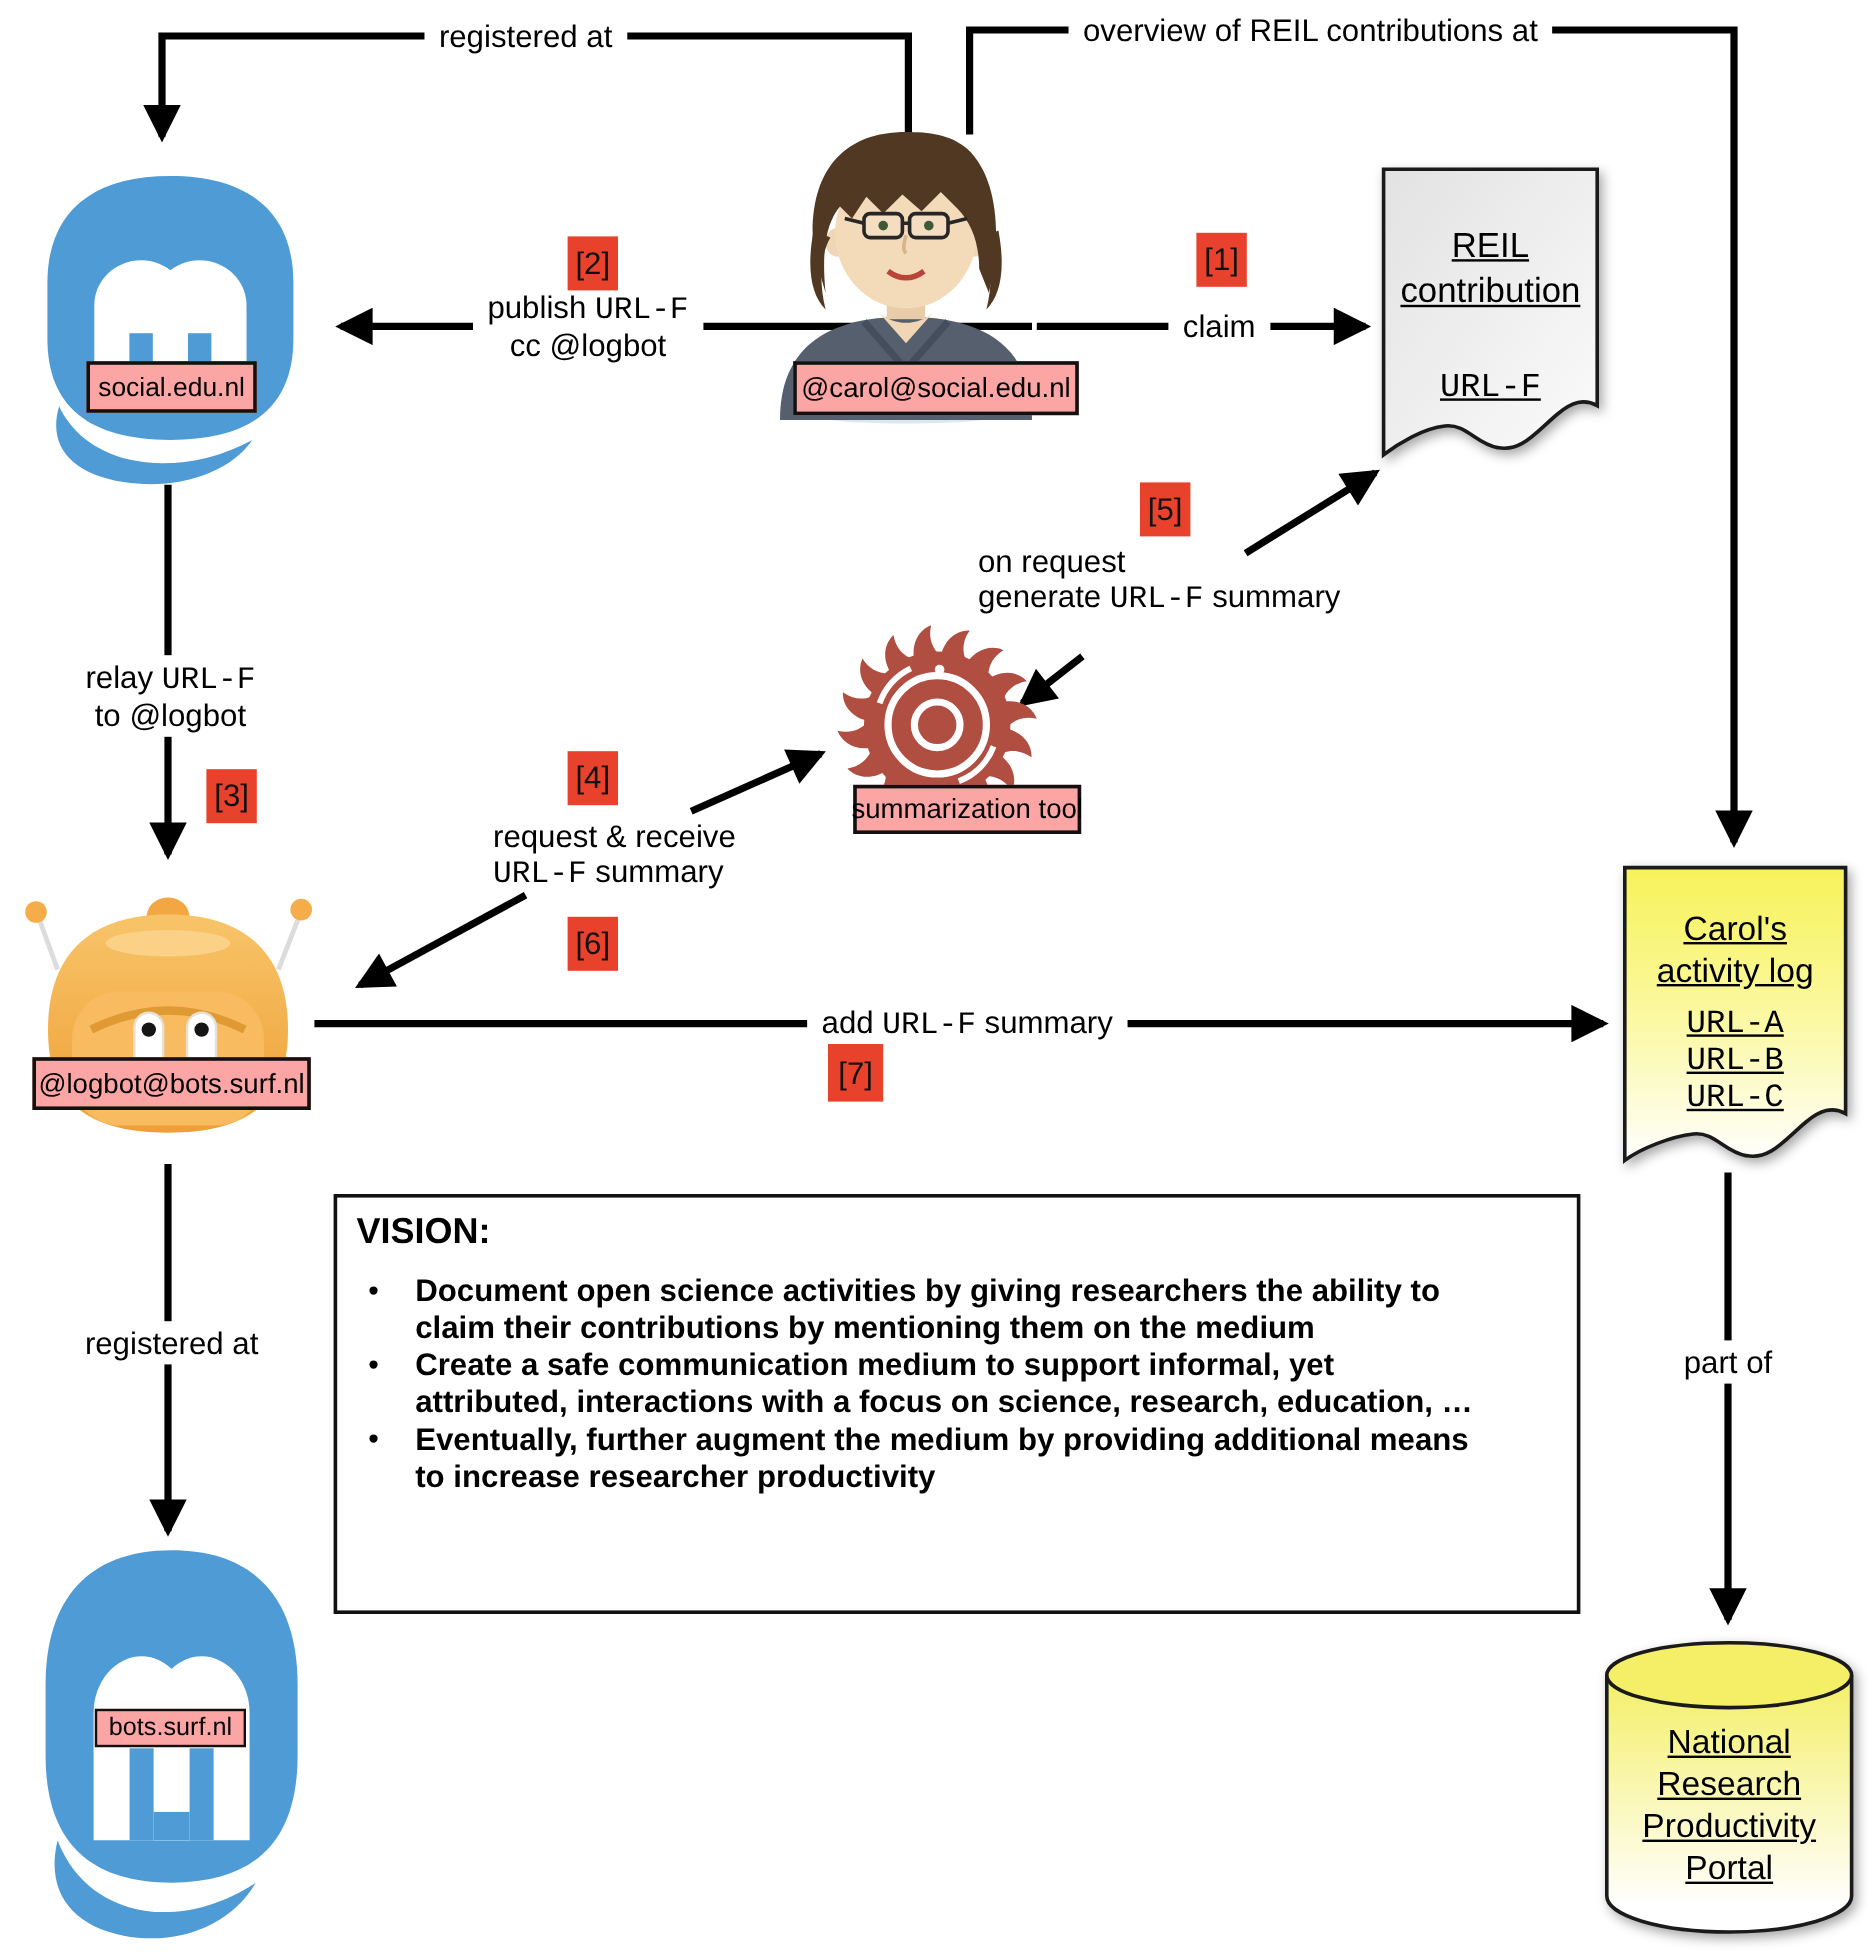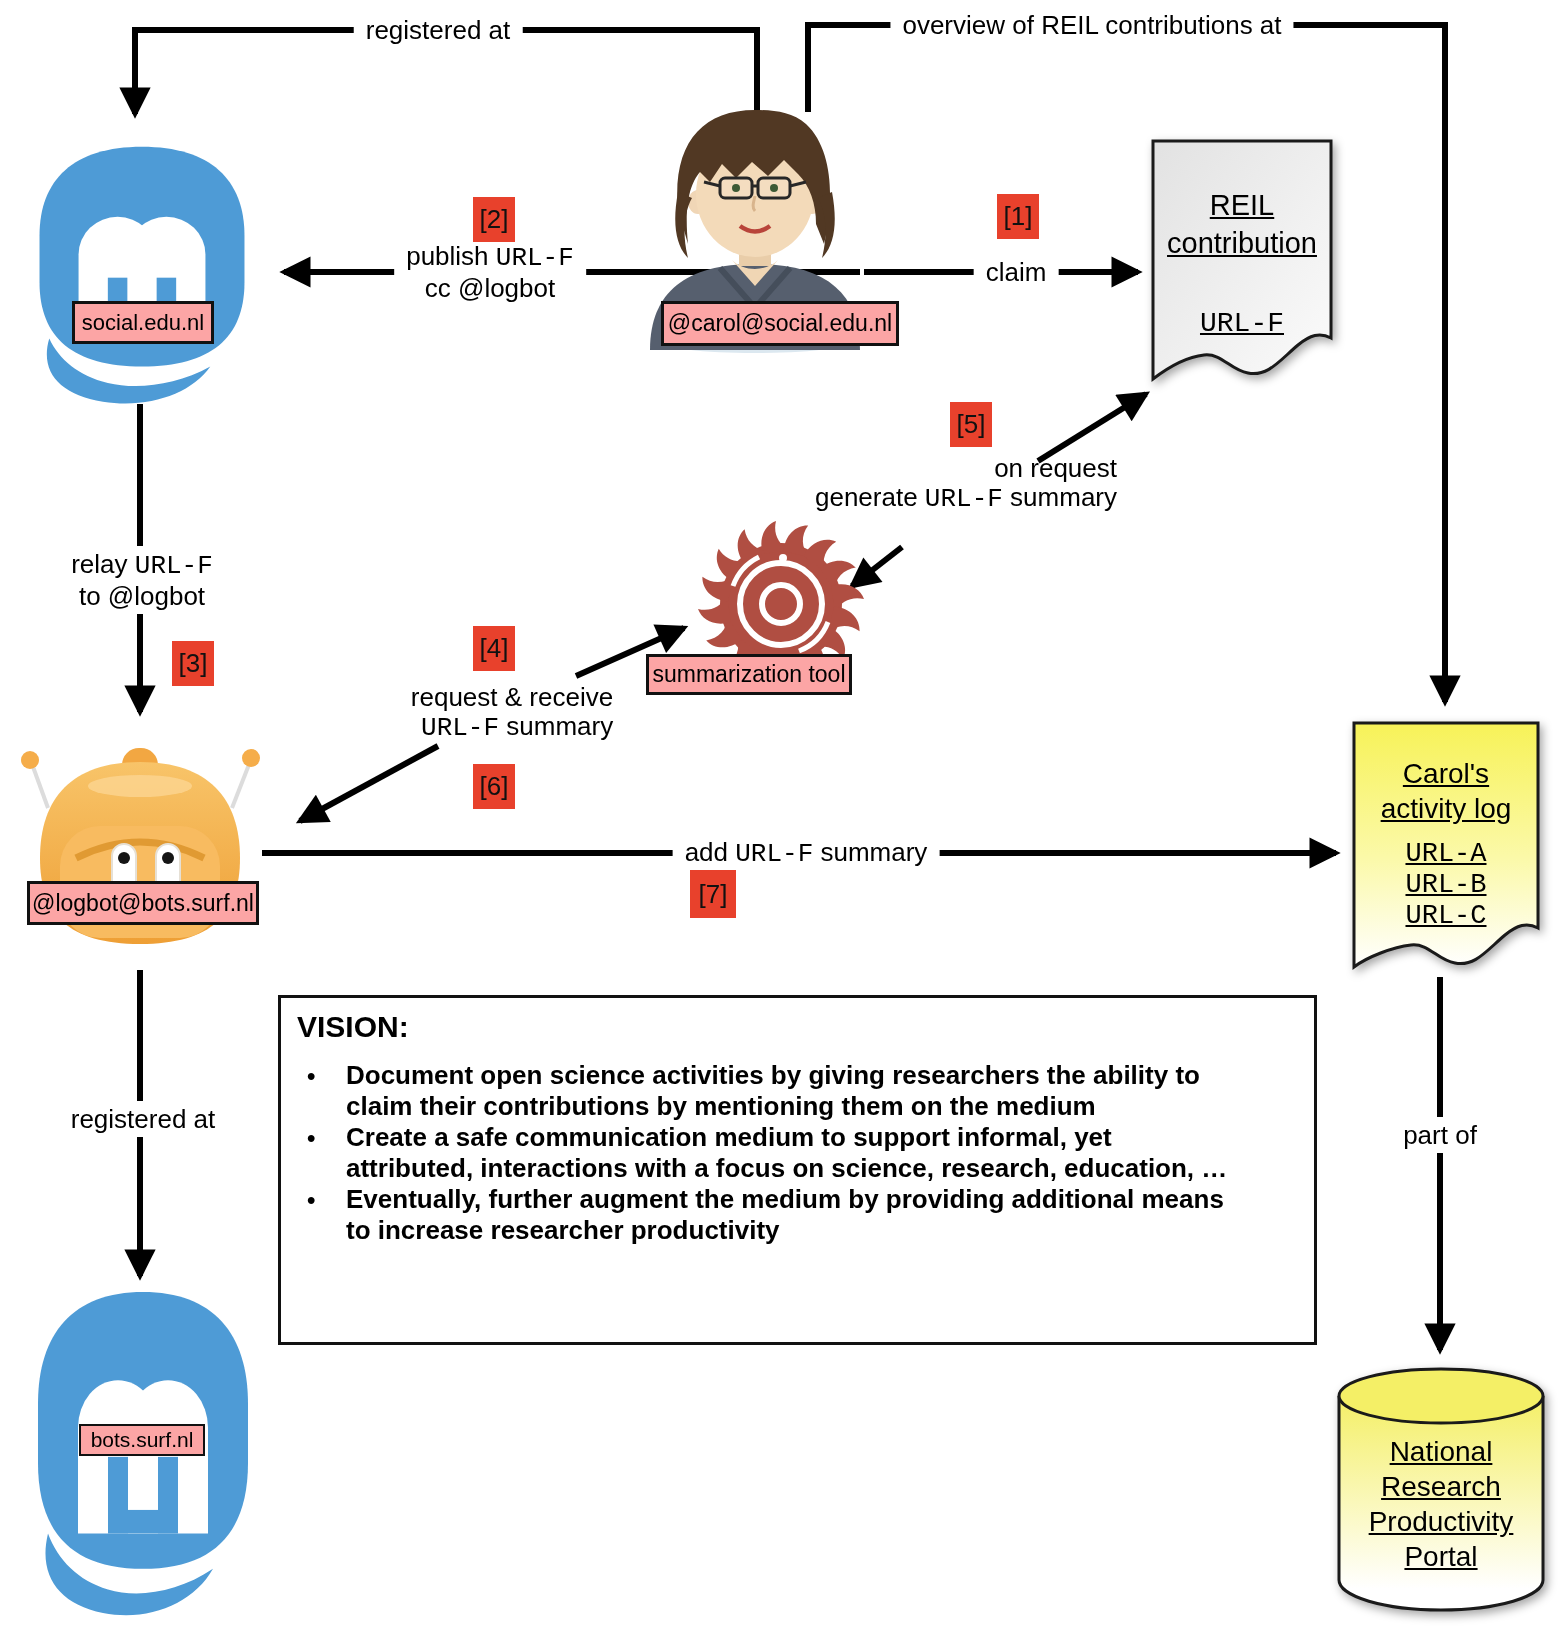--- a/index.html
+++ b/index.html
@@ -6,21 +6,21 @@
   #canvas{position:relative;width:1558px;height:1628px;background:#fff;overflow:hidden;
           font-family:"Liberation Sans",sans-serif;color:#000;}
   .abs{position:absolute;}
   svg{display:block;}
   .mono{font-family:"Liberation Mono","DejaVu Sans Mono",monospace;margin-top:11px;}
   
   .lineLabel{position:absolute;transform:translate(-50%,-50%);background:#fff;
              padding:3px 12px;font-size:26px;line-height:30px;white-space:nowrap;text-align:center;}
   
   .freeLabel{position:absolute;transform:translate(-50%,-50%);font-size:26px;line-height:29px;
-             white-space:nowrap;text-align:right;}
+             white-space:nowrap;text-align:left;}
   
   .nodeLabel{position:absolute;background:#fca5a5;border:3px solid #111;display:flex;
              align-items:center;justify-content:center;font-size:23px;white-space:nowrap;box-sizing:border-box;}
   
   .badge{position:absolute;width:42px;height:45px;background:#e8412c;color:#111;
          display:flex;align-items:center;justify-content:center;font-size:26px;}
   
   #vision{position:absolute;left:278px;top:995px;width:1039px;height:350px;border:3px solid #111;
           background:#fff;box-sizing:border-box;font-weight:bold;}
   #vision .vtitle{position:absolute;left:16px;top:12px;font-size:30px;}
@@ -128,21 +128,21 @@
     <use href="#tooth" transform="rotate(270)"></use>
       <use href="#tooth" transform="rotate(292.5)"></use>
       <use href="#tooth" transform="rotate(315)"></use>
     <use href="#tooth" transform="rotate(337.5)"></use>
     <circle r="41" fill="none" stroke="#fff" stroke-width="6"></circle>
     <circle r="19" fill="none" stroke="#fff" stroke-width="6"></circle>
     <circle cx="2" cy="-46" r="4" fill="#fff"></circle>
     <path d="M-48,-18 A52,52 0 0 1 -22,-47" stroke="#fff" stroke-width="5" fill="none"></path>
     <path d="M18,47 A50,50 0 0 0 47,18" stroke="#fff" stroke-width="5" fill="none"></path>
   </svg>
-  <div class="nodeLabel" style="left:646px;top:654px;width:206px;height:41px">summarization tool</div>
+  <div class="nodeLabel" style="left:711px;top:654px;width:190px;height:41px">summarization tool</div>
 
   <svg class="abs" style="left:20px;top:746px" width="240" height="212" viewBox="0 0 240 212">
     <defs>
       <linearGradient id="botg" x1="0" y1="0" x2="0" y2="1">
         <stop offset="0" stop-color="#f8c469"></stop>
           <stop offset="1" stop-color="#ee9f35"></stop>
       </linearGradient>
     </defs>
     <line x1="28" y1="62" x2="12" y2="18" stroke="#dcdcdc" stroke-width="4"></line>
     <line x1="212" y1="62" x2="230" y2="16" stroke="#dcdcdc" stroke-width="4"></line>

